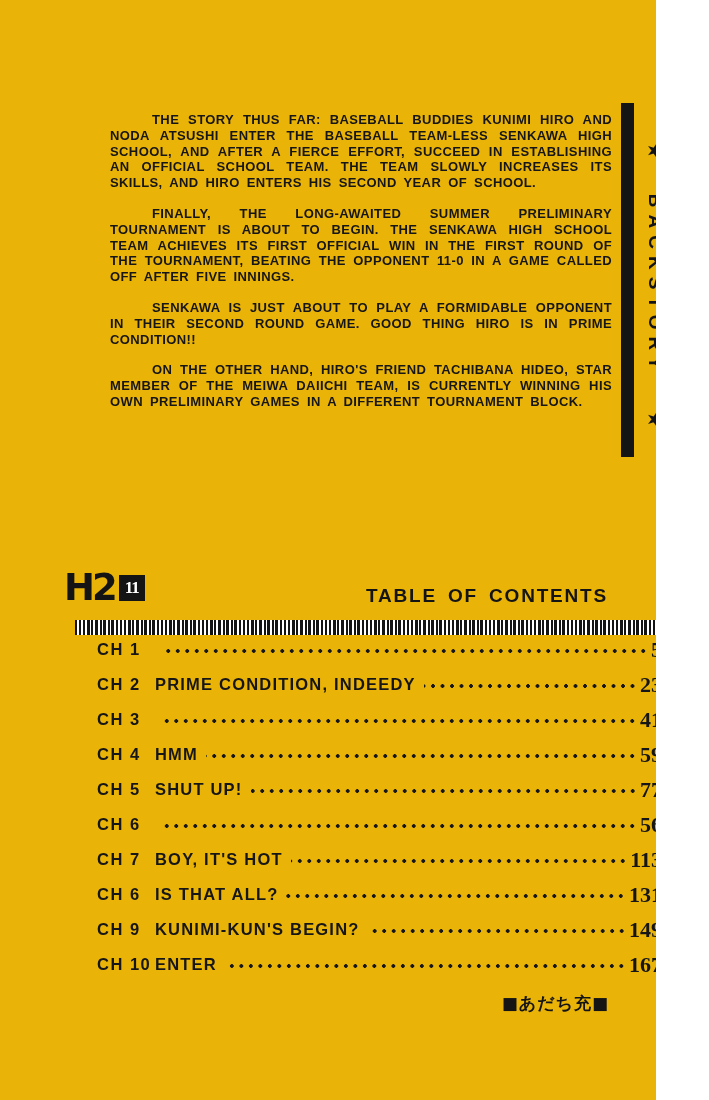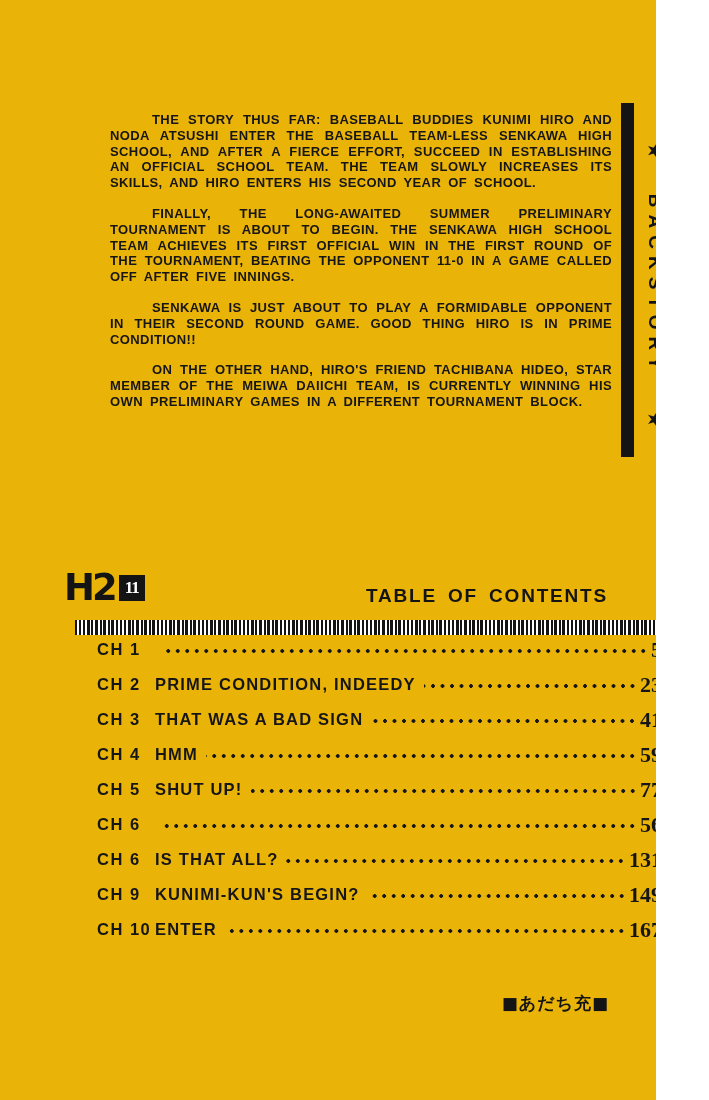--- a/index.html
+++ b/index.html
@@ -217,21 +217,20 @@
       <span class="pg">5</span>
     </div>
     <div class="toc-row">
       <span class="ch">CH 2</span>
       <span class="title">PRIME CONDITION, INDEEDY</span>
       <span class="leader"></span>
       <span class="pg">23</span>
     </div>
     <div class="toc-row">
       <span class="ch">CH 3</span>
-      <span class="title">THAT WAS A BAD SIGN</span>
       <span class="leader"></span>
       <span class="pg">41</span>
     </div>
     <div class="toc-row">
       <span class="ch">CH 4</span>
       <span class="title">HMM</span>
       <span class="leader"></span>
       <span class="pg">59</span>
     </div>
     <div class="toc-row">
@@ -239,20 +238,26 @@
       <span class="title">SHUT UP!</span>
       <span class="leader"></span>
       <span class="pg">77</span>
     </div>
     <div class="toc-row">
       <span class="ch">CH 6</span>
       <span class="leader"></span>
       <span class="pg">56</span>
     </div>
     <div class="toc-row">
+      <span class="ch">CH 7</span>
+      <span class="title">BOY, IT'S HOT</span>
+      <span class="leader"></span>
+      <span class="pg">113</span>
+    </div>
+    <div class="toc-row">
       <span class="ch">CH 6</span>
       <span class="title">IS THAT ALL?</span>
       <span class="leader"></span>
       <span class="pg">131</span>
     </div>
     <div class="toc-row">
       <span class="ch">CH 9</span>
       <span class="title">KUNIMI-KUN'S BEGIN?</span>
       <span class="leader"></span>
       <span class="pg">149</span>

